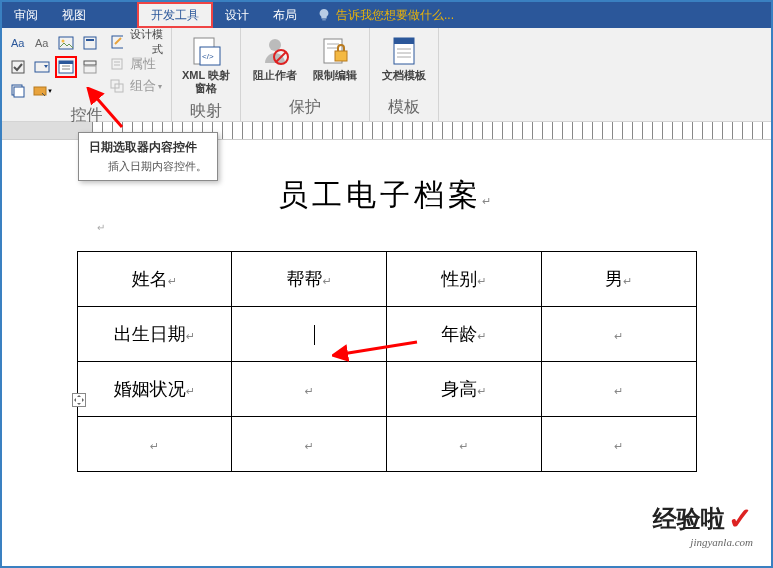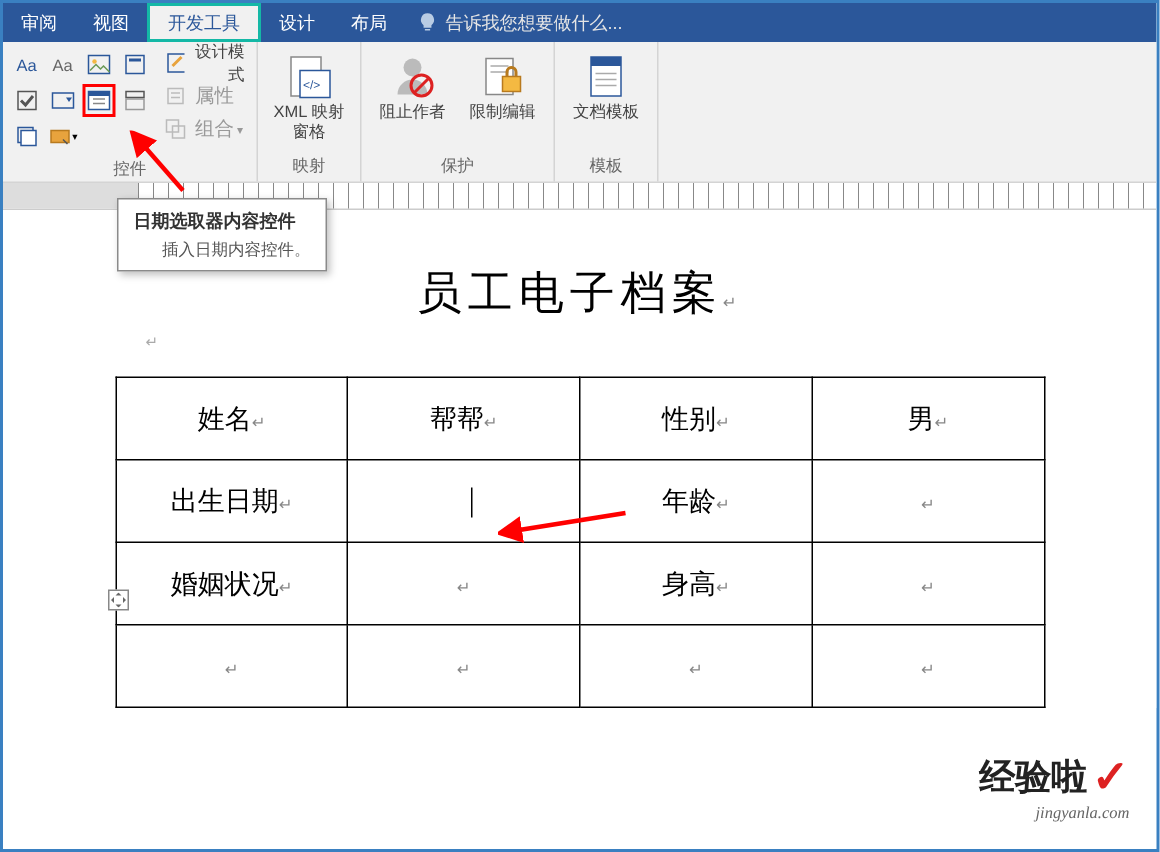--- a/index.html
+++ b/index.html
@@ -1,43 +1,43 @@
 <!DOCTYPE html>
 <html><head>
   <meta charset="utf-8">
   <style>
     * { box-sizing: border-box; margin: 0; padding: 0; }
     body { font-family: "Microsoft YaHei", "Segoe UI", sans-serif; font-size: 12px; background: #fff; width: 773px; height: 568px; overflow: hidden; position: relative; border: 2px solid #3a80c1; }
     
     .tabs { display: flex; background: #2b579a; height: 26px; align-items: stretch; }
     .tab { color: #fff; padding: 0 12px; display: flex; align-items: center; font-size: 12px; cursor: pointer; }
     .tab.active { background: #f1f1f1; color: #2b579a; }
-    .tab.highlight { border: 2px solid #14b8a6; }
+    .tab.highlight { border: 2px solid #ef4444; margin-left: 39px; }
     .tell-me-wrap { display: flex; align-items: center; color: #b8cce4; padding: 0 8px; }
-    .tell-me { color: #e5e5e5; font-size: 12px; padding-left: 5px; }
+    .tell-me { color: #eab308; font-size: 12px; padding-left: 5px; }
     .bulb-icon { width: 14px; height: 14px; }
     
     .ribbon { display: flex; background: #f1f1f1; border-bottom: 1px solid #d4d4d4; height: 94px; }
     .ribbon-group { display: flex; flex-direction: column; border-right: 1px solid #d4d4d4; padding: 3px 4px 0 4px; }
     .ribbon-group-content { flex: 1; display: flex; }
-    .ribbon-group-label { text-align: center; color: #666; font-size: 11px; padding: 2px 0 3px 0; }
+    .ribbon-group-label { text-align: center; color: #666; font-size: 16px; padding: 2px 0 3px 0; }
     
     .small-btn { width: 22px; height: 22px; display: flex; align-items: center; justify-content: center; cursor: pointer; margin: 1px; }
     .small-btn.highlighted { border: 2px solid #ff0000; }
     .btn-col { display: flex; flex-direction: column; }
     .btn-row { display: flex; }
     
     .design-mode { display: flex; align-items: center; height: 22px; padding: 0 4px; cursor: pointer; text-align: right; }
     .design-mode span.lbl { margin-left: 4px; font-size: 11px; color: #444; }
     .prop-row { display: flex; align-items: center; height: 22px; padding: 0 4px; cursor: pointer; color: #999; }
     .prop-row span.lbl { margin-left: 6px; font-size: 13px; }
     
     .big-btn { display: flex; flex-direction: column; align-items: center; width: 60px; padding: 4px 2px; cursor: pointer; }
     .big-btn .big-icon { width: 32px; height: 32px; margin-bottom: 2px; }
-    .big-btn .big-label { font-size: 11px; color: #444; text-align: center; line-height: 13px; }
+    .big-btn .big-label { font-size: 11px; color: #444; text-align: center; line-height: 13px; font-weight: bold; }
     
     .ruler { height: 18px; background: #fff; border-bottom: 1px solid #ccc; position: relative; overflow: hidden; }
     .ruler-inner { position: absolute; left: 90px; right: 0; top: 0; height: 18px; background: repeating-linear-gradient(90deg, #888 0, #888 1px, transparent 1px, transparent 10px); }
     .ruler-shade { position: absolute; left: 0; width: 90px; height: 18px; background: #ddd; }
     
     .tooltip { position: absolute; left: 76px; top: 130px; background: #fff; border: 1px solid #8a8a8a; box-shadow: 2px 2px 5px rgba(0,0,0,0.25); padding: 6px 10px; z-index: 100; width: 140px; }
     .tooltip-title { font-weight: bold; font-size: 12px; color: #333; margin-bottom: 3px; }
     .tooltip-desc { font-size: 11px; color: #555; text-align: right; }
     
     .red-arrow-1 { position: absolute; left: 80px; top: 85px; z-index: 50; pointer-events: none; }

